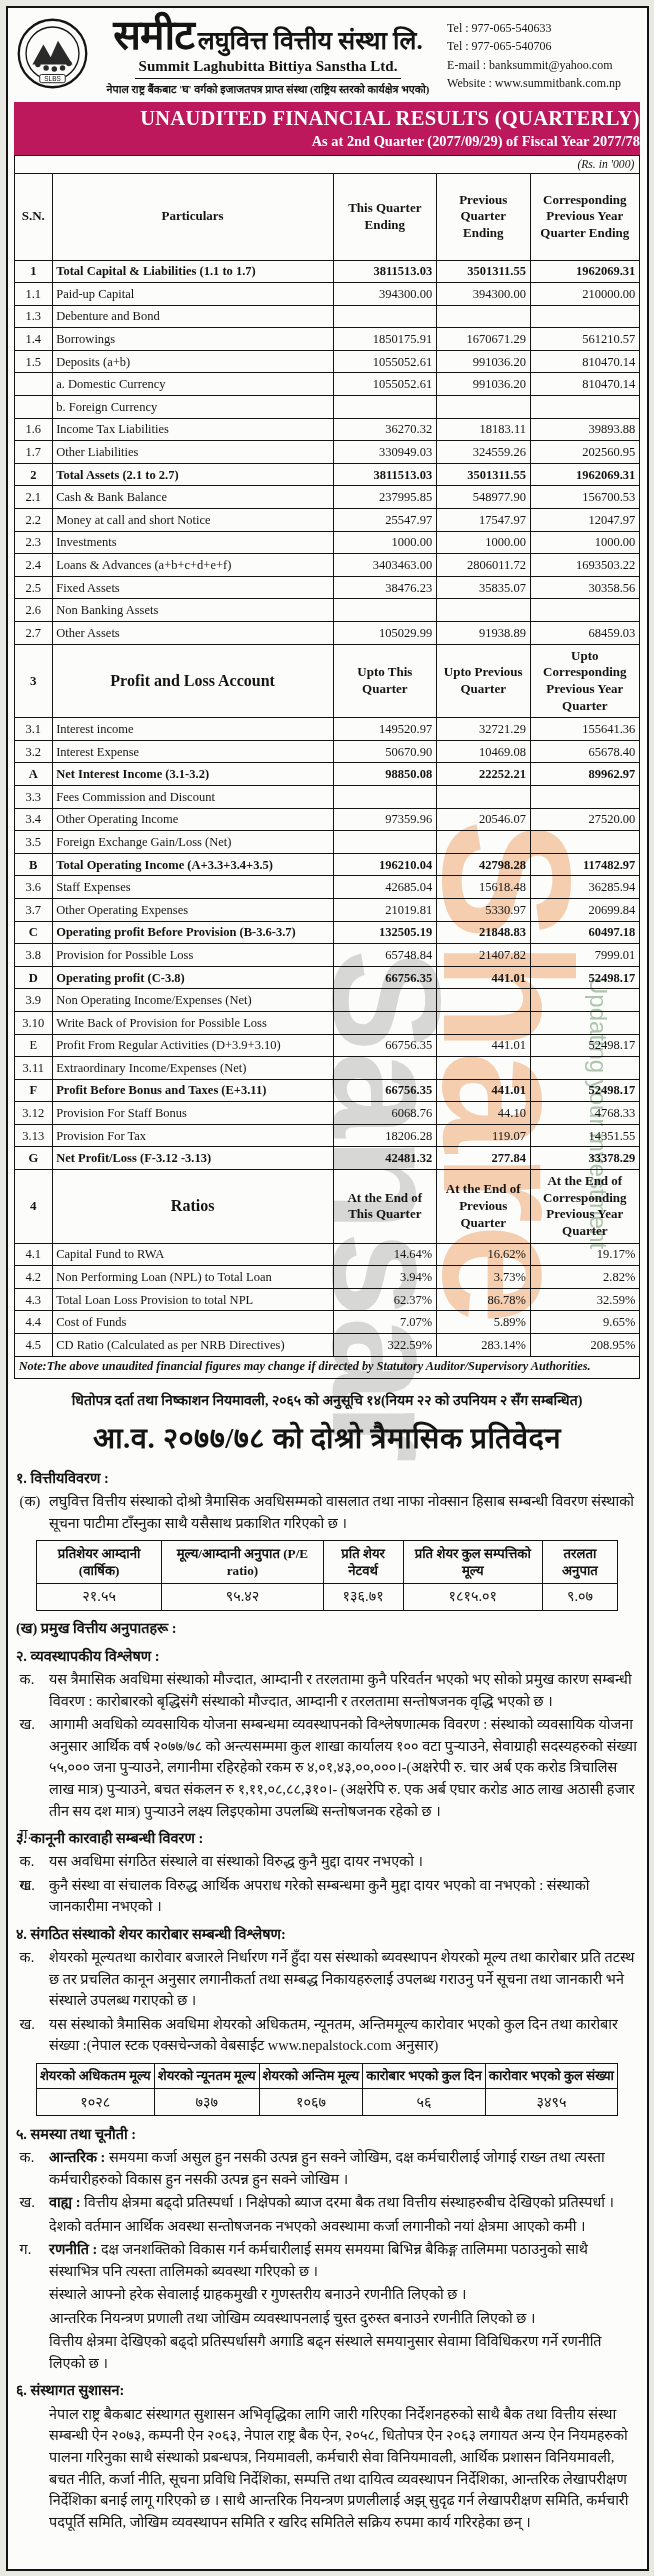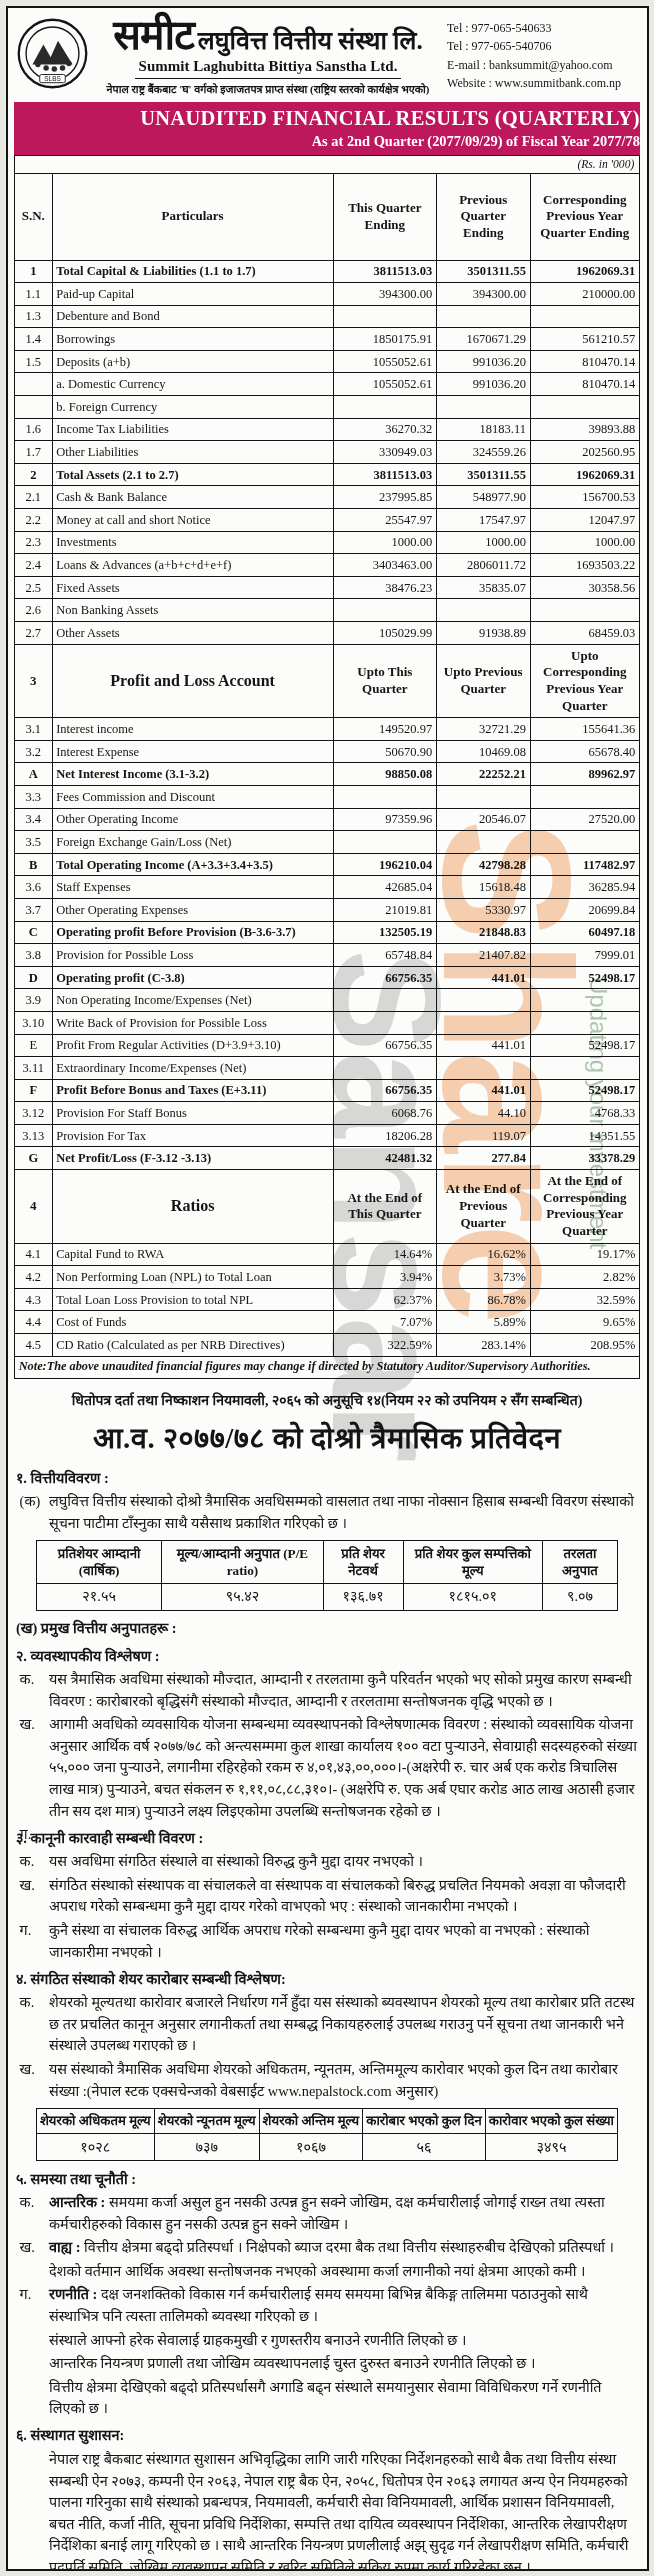--- a/index.html
+++ b/index.html
@@ -464,21 +464,21 @@
               </tr>
             </tbody>
           </table>
           <div class="np-h">(ख) प्रमुख वित्तीय अनुपातहरू :</div>
           <div class="np-h">२. व्यवस्थापकीय विश्लेषण :</div>
           <div class="np-p"><span class="lead">क.</span><span>यस त्रैमासिक अवधिमा संस्थाको मौज्दात, आम्दानी र तरलतामा कुनै परिवर्तन भएको भए सोको प्रमुख कारण सम्बन्धी विवरण : कारोबारको बृद्धिसंगै संस्थाको मौज्दात, आम्दानी र तरलतामा सन्तोषजनक वृद्धि भएको छ ।</span></div>
           <div class="np-p"><span class="lead">ख.</span><span>आगामी अवधिको व्यवसायिक योजना सम्बन्धमा व्यवस्थापनको विश्लेषणात्मक विवरण : संस्थाको व्यवसायिक योजना अनुसार आर्थिक वर्ष २०७७/७८ को अन्त्यसम्ममा कुल शाखा कार्यालय १०० वटा पुऱ्याउने, सेवाग्राही सदस्यहरुको संख्या ५५,००० जना पुऱ्याउने, लगानीमा रहिरहेको रकम रु ४,०१,४३,००,०००।-(अक्षरेपी रु. चार अर्ब एक करोड त्रिचालिस लाख मात्र) पुऱ्याउने, बचत संकलन रु १,११,०८,८८,३१०।- (अक्षरेपि रु. एक अर्ब एघार करोड आठ लाख अठासी हजार तीन सय दश मात्र) पुऱ्याउने लक्ष्य लिइएकोमा उपलब्धि सन्तोषजनक रहेको छ ।</span></div>
           <div class="np-p"><span class="lead">ग.</span></div>
           <div class="np-h">३. कानूनी कारवाही सम्बन्धी विवरण :</div>
           <div class="np-p"><span class="lead">क.</span><span>यस अवधिमा संगठित संस्थाले वा संस्थाको विरुद्ध कुनै मुद्दा दायर नभएको ।</span></div>
-          <div class="np-p"><span class="lead">ख.</span><span>संगठित संस्थाको संस्थापक वा संचालकले वा संस्थापक वा संचालकको बिरुद्ध प्रचलित नियमको अवज्ञा वा फौजदारी अपराध गरेको सम्बन्धमा कुनै मुद्दा दायर गरेको वाभएको भए : संस्थाको जानकारीमा नभएको ।</span></div>
+          <div class="np-p"><span class="lead">ख.</span></div>
           <div class="np-p"><span class="lead">ग.</span><span>कुनै संस्था वा संचालक विरुद्ध आर्थिक अपराध गरेको सम्बन्धमा कुनै मुद्दा दायर भएको वा नभएको : संस्थाको जानकारीमा नभएको ।</span></div>
           <div class="np-h">४. संगठित संस्थाको शेयर कारोबार सम्बन्धी विश्लेषण:</div>
           <div class="np-p"><span class="lead">क.</span><span>शेयरको मूल्यतथा कारोवार बजारले निर्धारण गर्ने हुँदा यस संस्थाको ब्यवस्थापन शेयरको मूल्य तथा कारोबार प्रति तटस्थ छ तर प्रचलित कानून अनुसार लगानीकर्ता तथा सम्बद्ध निकायहरुलाई उपलब्ध गराउनु पर्ने सूचना तथा जानकारी भने संस्थाले उपलब्ध गराएको छ ।</span></div>
           <div class="np-p"><span class="lead">ख.</span><span>यस संस्थाको त्रैमासिक अवधिमा शेयरको अधिकतम, न्यूनतम, अन्तिममूल्य कारोवार भएको कुल दिन तथा कारोबार संख्या :(नेपाल स्टक एक्सचेन्जको वेबसाईट www.nepalstock.com अनुसार)</span></div>
           <table class="mini">
             <thead>
               <tr>
                 <th>शेयरको अधिकतम मूल्य</th>
                 <th>शेयरको न्यूनतम मूल्य</th>
                 <th>शेयरको अन्तिम  मूल्य</th>

